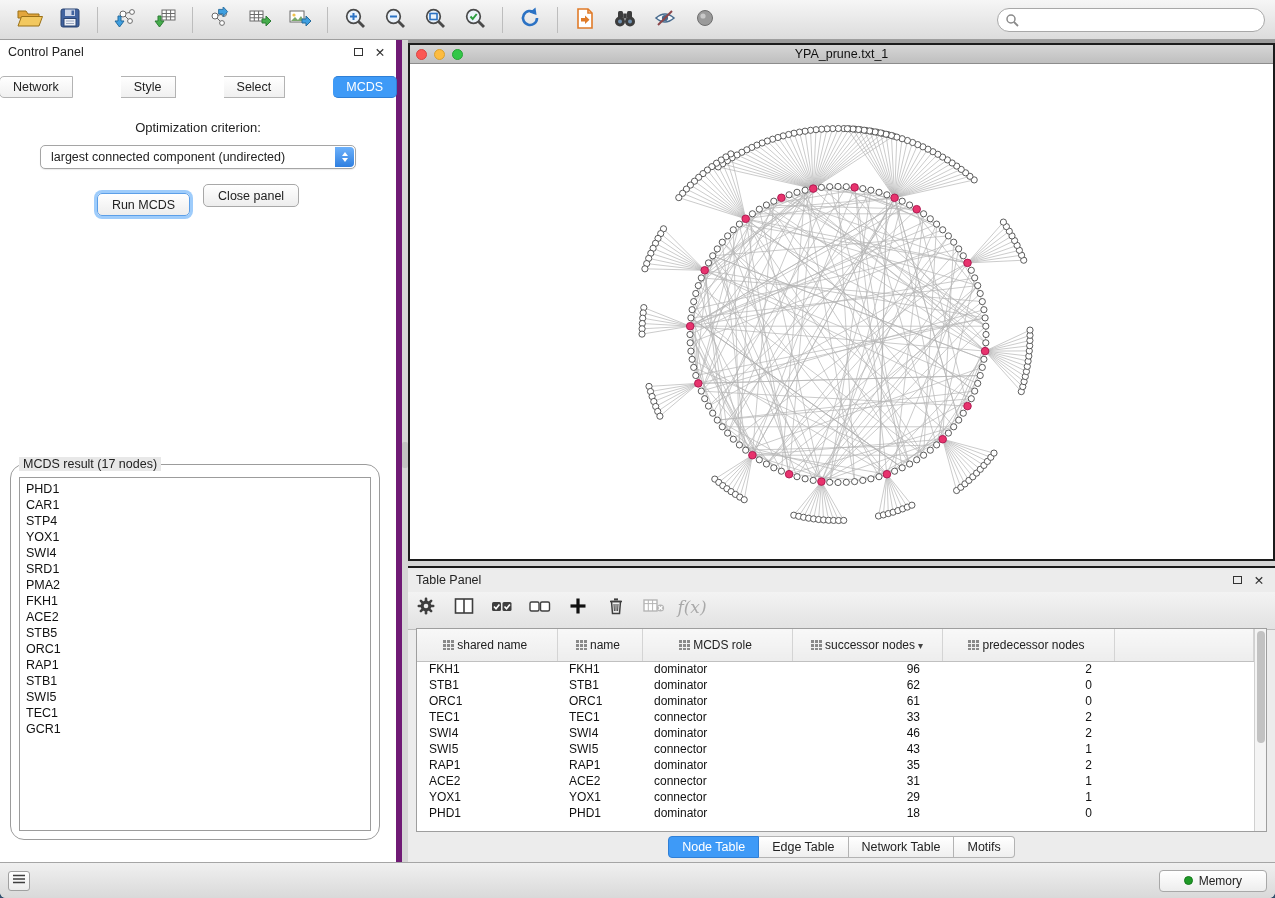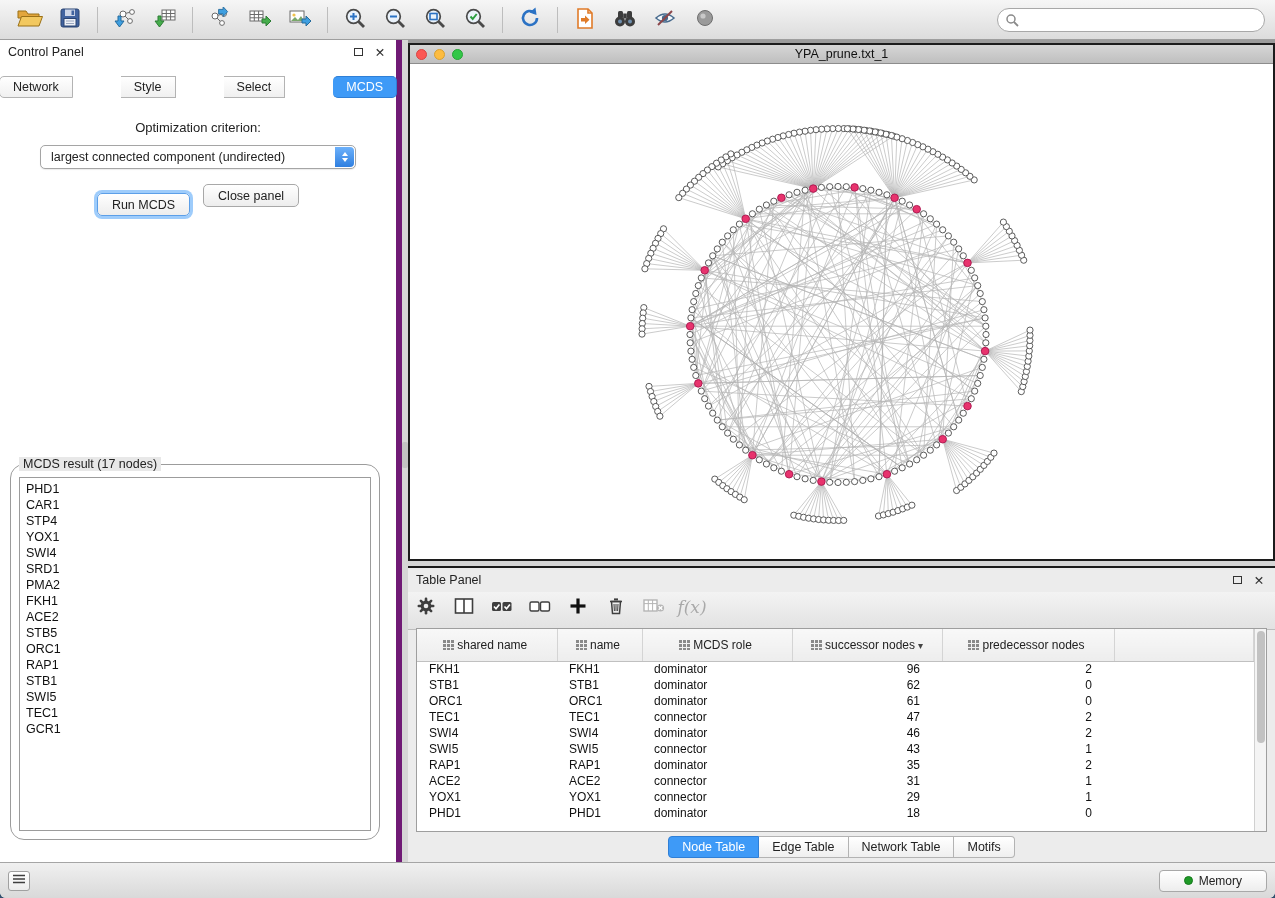--- a/index.html
+++ b/index.html
@@ -1229,21 +1229,21 @@
                   <td>ORC1</td>
                   <td>dominator</td>
                   <td class="num">61</td>
                   <td class="num">0</td>
                   <td></td>
                 </tr>
                 <tr>
                   <td>TEC1</td>
                   <td>TEC1</td>
                   <td>connector</td>
-                  <td class="num">47</td>
+                  <td class="num">33</td>
                   <td class="num">2</td>
                   <td></td>
                 </tr>
                 <tr>
                   <td>SWI4</td>
                   <td>SWI4</td>
                   <td>dominator</td>
                   <td class="num">46</td>
                   <td class="num">2</td>
                   <td></td>

